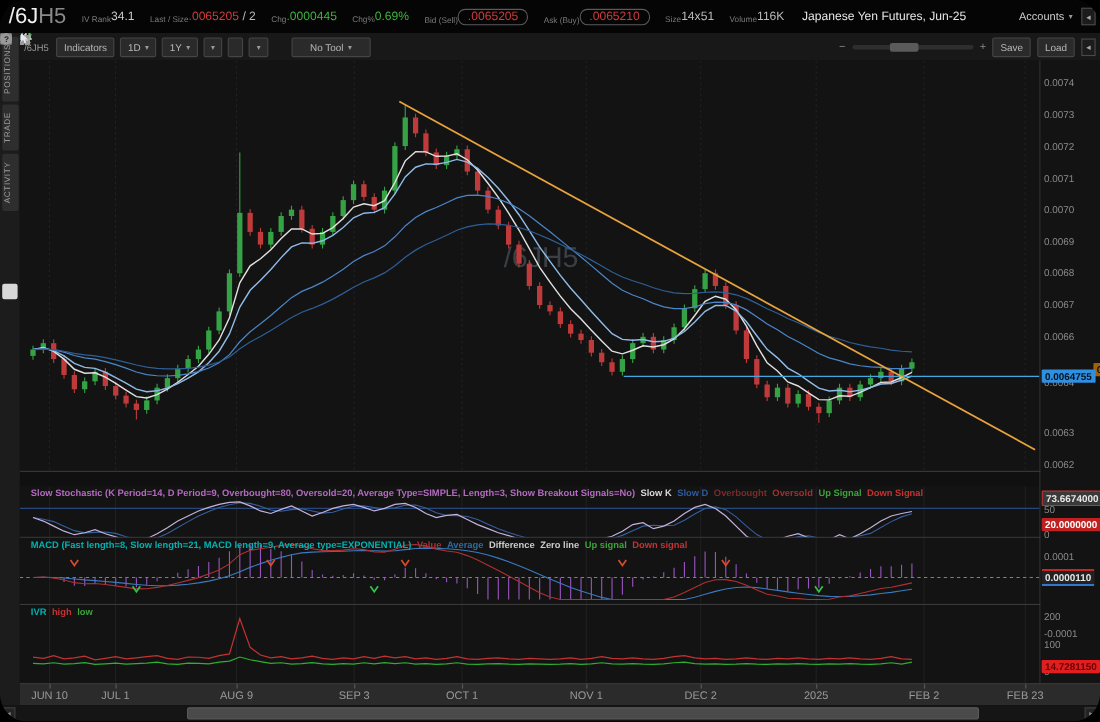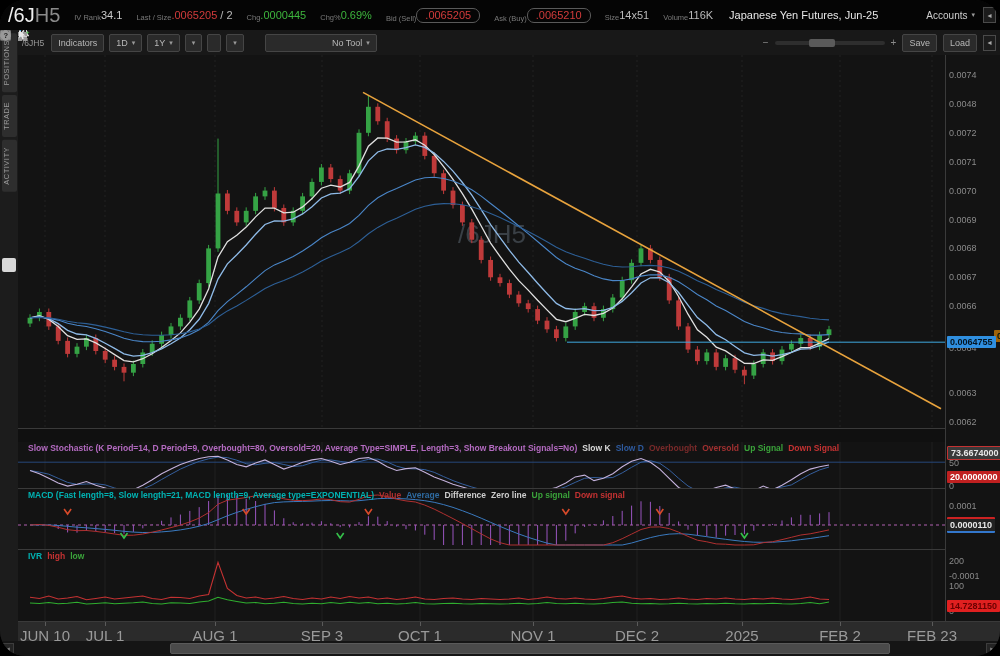--- a/index.html
+++ b/index.html
@@ -44,21 +44,21 @@
   .vdiv{position:absolute;left:945px;top:55px;width:1px;height:566px;background:#3a3a3a;}
   #axis-col{position:absolute;left:946px;top:55px;width:54px;height:566px;background:#131313;}
   .ytick{position:absolute;left:3px;font-size:9px;color:#8a8a8a;}
   .ybadge{position:absolute;left:1px;font-size:9px;padding:1px 3px;border-radius:1px;font-weight:bold;}
   #ema-legend{position:absolute;left:10px;top:3px;}
   #ema-legend div{font-size:9px;color:#00b2b2;line-height:13.5px;font-weight:bold;}
   .phead{position:absolute;left:10px;top:1px;font-size:8.5px;white-space:nowrap;}
   .phead span{margin-right:5px;font-weight:bold;}
   
   #xaxis{position:absolute;left:18px;top:621px;width:982px;height:20px;background:#2b2b2b;border-top:1px solid #3a3a3a;}
-  .xlab{position:absolute;top:5px;font-size:15px;color:#9a9a9a;transform:translateX(-50%);}
+  .xlab{position:absolute;top:5px;font-size:10px;color:#9a9a9a;transform:translateX(-50%);}
   .xtick{position:absolute;top:0;width:1px;height:4px;background:#5a5a5a;}
   #hscroll{position:absolute;left:0;top:641px;width:1000px;height:15px;background:#151515;display:block;}
   .sarrow{position:absolute;top:2px;width:12px;height:11px;background:#242424;border:1px solid #3d3d3d;color:#888;font-size:7px;display:flex;align-items:center;justify-content:center;cursor:pointer;}
   #shandle{position:absolute;left:170px;top:2px;width:720px;height:11px;background:#4a4a4a;border-radius:2px;border:1px solid #5a5a5a;cursor:pointer;}
   svg{position:absolute;left:0;top:0;}
 </style>
 </head>
 <body>
 
 <div id="stage">
@@ -216,21 +216,21 @@
     <button class="tbtn">
       <svg width="12" height="11" viewBox="0 0 12 11">
           <rect x="0" y="2" width="4" height="4" fill="#9a9a9a"></rect>
           <rect x="5" y="2" width="4" height="4" fill="#9a9a9a"></rect>
           <rect x="0" y="7" width="4" height="4" fill="#9a9a9a"></rect>
           <rect x="5" y="7" width="4" height="4" fill="#9a9a9a"></rect>
           <text x="8" y="4" font-size="6" fill="#4cc24c" font-weight="bold">+</text>
         </svg>
       <span class="caret">▾</span>
     </button>
-    <button class="tbtn" style="margin-left:16px;width:112px;justify-content:flex-end;">
+    <button class="tbtn" style="margin-left:16px;width:72px;justify-content:center;">
       <span style="display:flex;align-items:center;gap:4px;">
       <svg width="9" height="10" viewBox="0 0 9 10">
             <polygon points="1,0 1,8 3.2,6.2 4.4,9.3 5.8,8.7 4.6,5.8 7.4,5.6" fill="#e8e8e8"></polygon>
           </svg>
       <span>No Tool</span>
         </span>
       <span class="caret">▾</span>
     </button>
     <div class="tb-right">
       <span class="zoom-minus">−</span>
@@ -588,21 +588,21 @@
         <line x1="914" y1="0" x2="914" y2="71" stroke="#202020" stroke-width="1"></line>
         <polyline points="12.0,47.3 21.4,48.5 30.8,46.0 40.2,49.0 49.6,48.0 59.0,46.5 68.4,49.8 77.8,48.5 87.2,47.0 96.6,49.0 106.0,48.0 115.4,47.0 124.8,46.0 134.2,48.5 143.6,49.5 153.0,47.3 162.4,47.5 171.8,48.5 181.2,46.0 190.6,44.5 200.0,12.3 209.4,38.5 218.8,45.5 228.2,48.0 237.6,47.0 247.0,49.0 256.4,48.0 265.8,46.5 275.2,48.5 284.6,49.5 294.0,48.0 303.4,49.0 312.8,47.0 322.2,48.5 331.6,46.5 341.0,48.0 350.4,47.0 359.8,49.0 369.2,48.0 378.6,49.5 388.0,48.5 397.4,47.0 406.8,49.0 416.2,49.5 425.6,48.5 435.0,48.0 444.4,49.0 453.8,49.5 463.2,48.5 472.6,49.0 482.0,49.5 491.4,49.0 500.8,48.0 510.2,49.5 519.6,48.5 529.0,47.0 538.4,48.5 547.8,49.0 557.2,48.0 566.6,49.0 576.0,49.5 585.4,48.5 594.8,47.0 604.2,46.0 613.6,48.0 623.0,49.0 632.4,48.5 641.8,49.5 651.2,49.0 660.6,48.0 670.0,49.0 679.4,49.5 688.8,48.5 698.2,49.0 707.6,48.0 717.0,49.0 726.4,49.5 735.8,48.5 745.2,49.0 754.6,48.0 764.0,49.0 773.4,49.5 782.8,48.5 792.2,47.0 801.6,49.0 811.0,49.5" fill="none" stroke="#c43232" stroke-width="1.1"></polyline>
         <polyline points="12.0,53.0 21.4,53.5 30.8,52.5 40.2,53.8 49.6,53.3 59.0,52.3 68.4,54.0 77.8,53.5 87.2,52.8 96.6,53.8 106.0,53.3 115.4,52.8 124.8,52.0 134.2,53.5 143.6,54.0 153.0,52.8 162.4,53.0 171.8,53.5 181.2,52.0 190.6,51.0 200.0,47.3 209.4,49.8 218.8,51.5 228.2,53.0 237.6,52.5 247.0,53.8 256.4,53.3 265.8,52.3 275.2,53.5 284.6,54.0 294.0,53.3 303.4,53.8 312.8,52.5 322.2,53.5 331.6,52.3 341.0,53.3 350.4,52.5 359.8,53.8 369.2,53.3 378.6,54.0 388.0,53.5 397.4,52.5 406.8,53.8 416.2,54.0 425.6,53.5 435.0,53.3 444.4,53.8 453.8,54.0 463.2,53.5 472.6,53.8 482.0,54.0 491.4,53.8 500.8,53.3 510.2,54.0 519.6,53.5 529.0,52.5 538.4,53.5 547.8,53.8 557.2,53.3 566.6,53.8 576.0,54.0 585.4,53.5 594.8,52.5 604.2,52.0 613.6,53.3 623.0,53.8 632.4,53.5 641.8,54.0 651.2,53.8 660.6,53.3 670.0,53.8 679.4,54.0 688.8,53.5 698.2,53.8 707.6,53.3 717.0,53.8 726.4,54.0 735.8,53.5 745.2,53.8 754.6,53.3 764.0,53.8 773.4,54.0 782.8,53.5 792.2,52.5 801.6,53.8 811.0,52.0" fill="none" stroke="#2fae2f" stroke-width="1.1"></polyline>
       </svg>
     <div class="phead" id="ivr-head"><span style="color: rgb(0, 178, 178);">IVR</span><span style="color: rgb(196, 50, 50);">high</span><span style="color: rgb(58, 163, 58);">low</span></div>
   </div>
 
   <div class="vdiv"></div>
   <div id="axis-col">
       <span class="ytick" style="top: 15px;">0.0074</span>
-      <span class="ytick" style="top: 43.9px;">0.0048</span>
+      <span class="ytick" style="top: 43.9px;">0.0073</span>
       <span class="ytick" style="top: 72.8px;">0.0072</span>
       <span class="ytick" style="top: 101.7px;">0.0071</span>
       <span class="ytick" style="top: 130.6px;">0.0070</span>
       <span class="ytick" style="top: 159.5px;">0.0069</span>
       <span class="ytick" style="top: 188.4px;">0.0068</span>
       <span class="ytick" style="top: 217.3px;">0.0067</span>
       <span class="ytick" style="top: 246.2px;">0.0066</span>
       <span class="ytick" style="top: 288px;">0.0064</span>
       <span class="ytick" style="top: 332.9px;">0.0063</span>
       <span class="ytick" style="top: 361.8px;">0.0062</span>
@@ -620,21 +620,21 @@
       <span class="ytick" style="top: 551px;">0</span>
       <span class="ybadge" style="top: 544.5px; background: rgb(224, 32, 32); color: rgb(106, 0, 0);">14.7281150</span>
     </div>
 
   <div id="xaxis">
       <span class="xtick" style="left: 27px;"></span>
       <span class="xlab" style="left: 27px;">JUN 10</span>
       <span class="xtick" style="left: 87px;"></span>
       <span class="xlab" style="left: 87px;">JUL 1</span>
       <span class="xtick" style="left: 197px;"></span>
-      <span class="xlab" style="left: 197px;">AUG 1</span>
+      <span class="xlab" style="left: 197px;">AUG 9</span>
       <span class="xtick" style="left: 304px;"></span>
       <span class="xlab" style="left: 304px;">SEP 3</span>
       <span class="xtick" style="left: 402px;"></span>
       <span class="xlab" style="left: 402px;">OCT 1</span>
       <span class="xtick" style="left: 515px;"></span>
       <span class="xlab" style="left: 515px;">NOV 1</span>
       <span class="xtick" style="left: 619px;"></span>
       <span class="xlab" style="left: 619px;">DEC 2</span>
       <span class="xtick" style="left: 724px;"></span>
       <span class="xlab" style="left: 724px;">2025</span>

